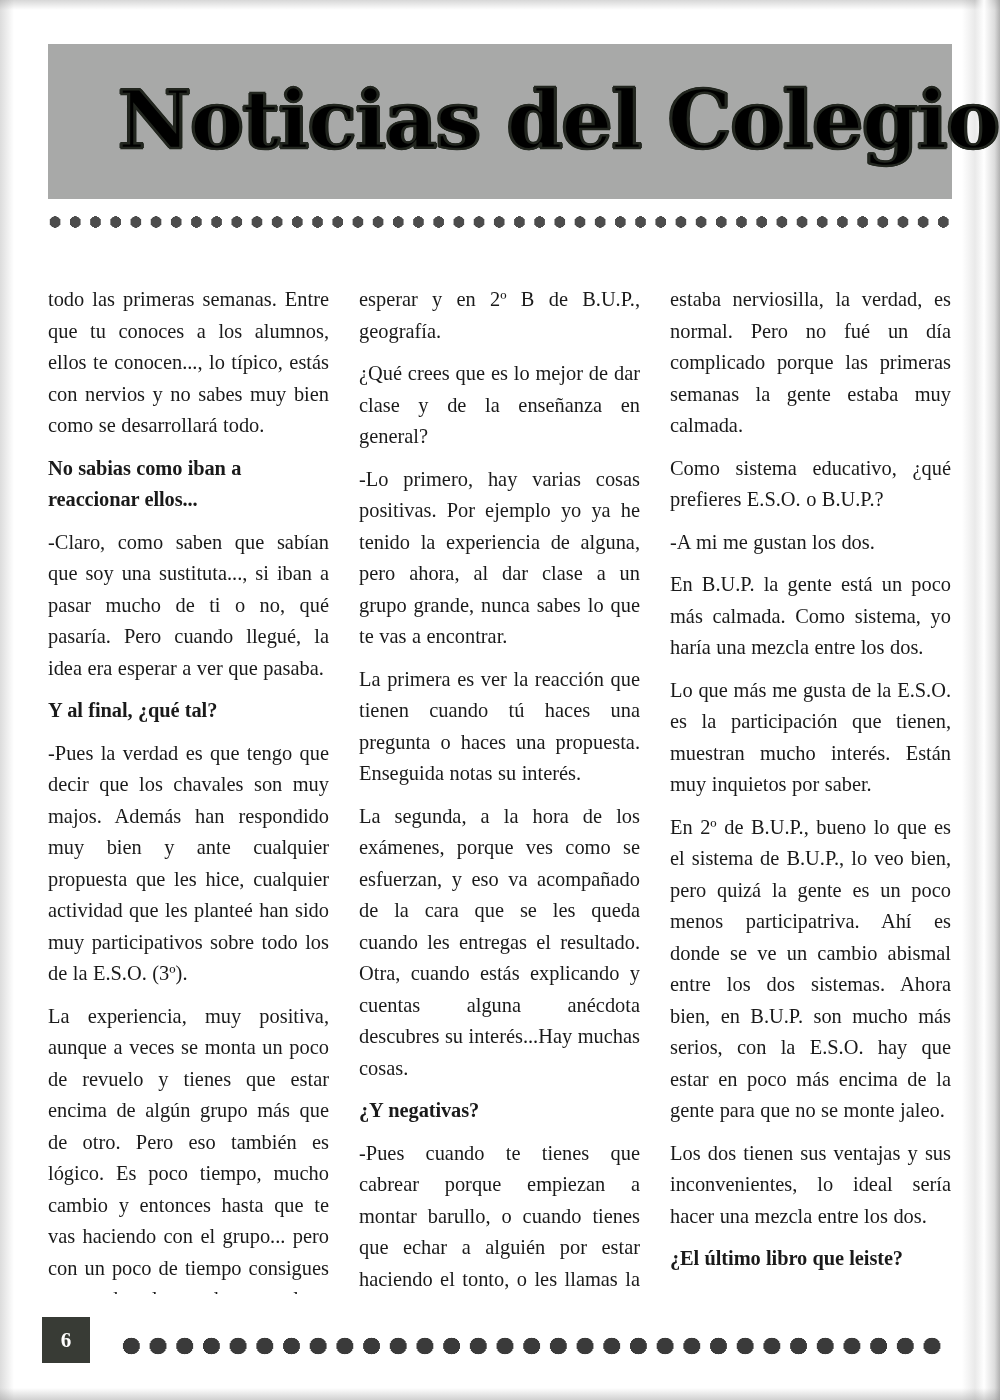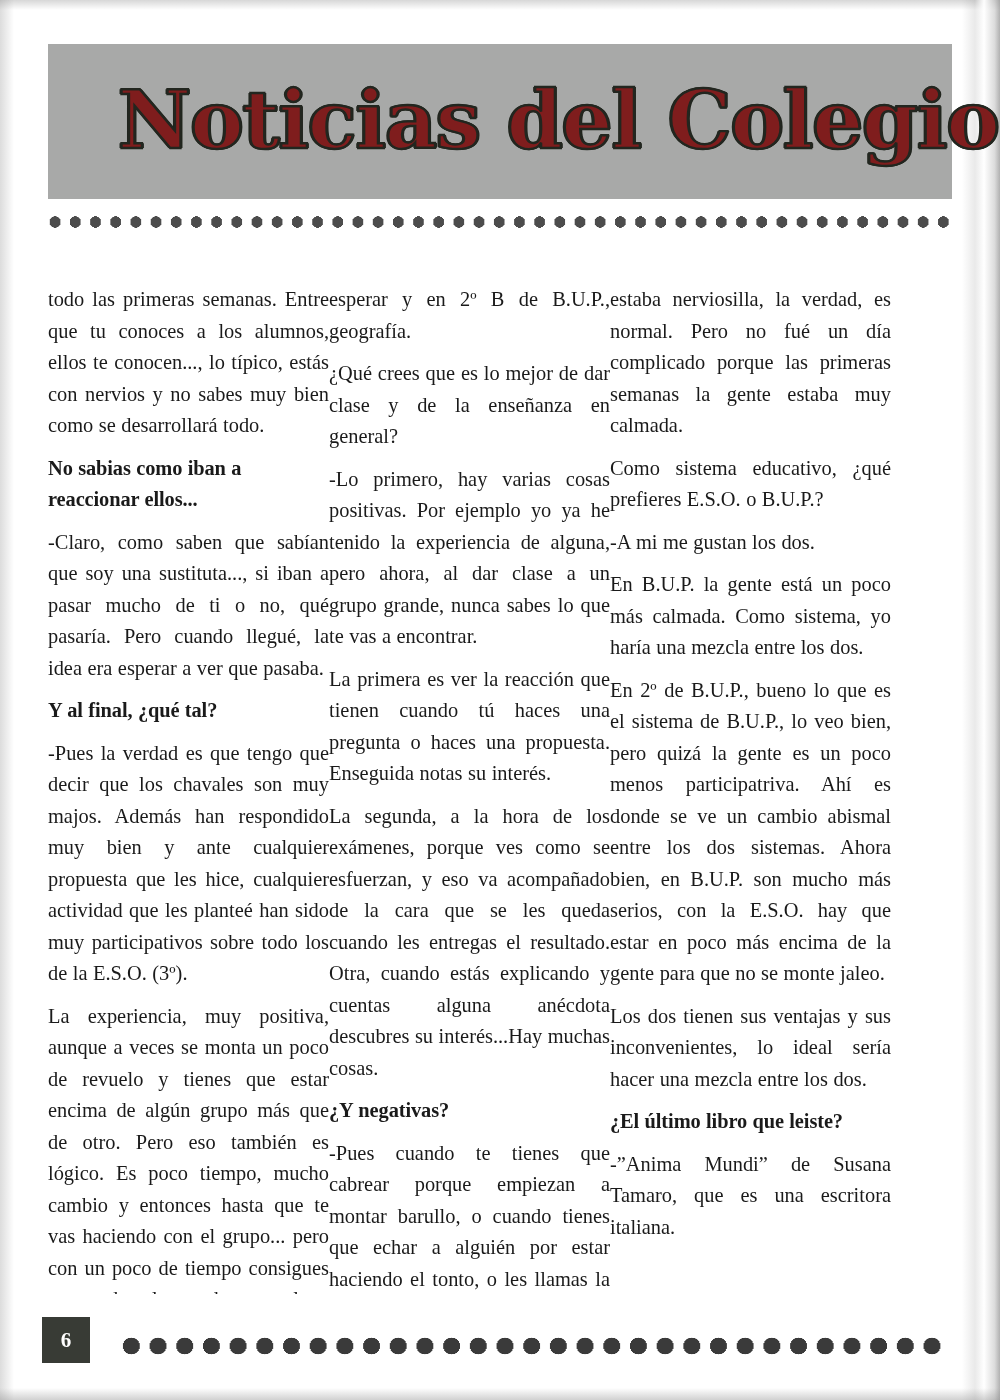--- a/index.html
+++ b/index.html
@@ -70,21 +70,21 @@
   .banner-title {
     position: absolute;
     left: 70px;
     top: 50%;
     transform: translateY(-52%);
     font-family: "DejaVu Serif", "Liberation Serif", serif;
     font-weight: bold;
     font-size: 80px;
     line-height: 1;
     letter-spacing: -1px;
-    color: #7f1d1d;
+    color: #000000;
     white-space: nowrap;
     -webkit-text-stroke: 2.4px #22261f;
     text-shadow: 1px 0 0 #22261f, -1px 0 0 #22261f,
                  0 1px 0 #22261f, 0 -1px 0 #22261f,
                  2px 0 0 #22261f, -2px 0 0 #22261f;
   }
 
   
   .dots-top {
     position: absolute;
@@ -127,20 +127,21 @@
   }
 
   
   .columns {
     position: absolute;
     left: 48px;
     top: 284px;
     width: 904px;
     height: 1010px;
     display: flex;
+    gap: 30px;
   }
   .col {
     width: 281px;
     overflow: hidden;
   }
   .col p {
     margin: 0 0 11px 0;
     font-size: 20.4px;
     line-height: 1.545;
     text-align: justify;
@@ -191,20 +192,21 @@
         <p>La primera es ver la reacción que tienen cuando tú haces una pregunta o haces una propuesta. Enseguida notas su interés.</p>
         <p>La segunda, a la hora de los exámenes, porque ves como se esfuerzan, y eso va acompañado de la cara que se les queda cuando les entregas el resultado. Otra, cuando estás explicando y cuentas alguna anécdota descubres su interés...Hay muchas cosas.</p>
         <p class="q">¿Y negativas?</p>
         <p>-Pues cuando te tienes que cabrear porque empiezan a montar barullo, o cuando tienes que echar a alguién por estar haciendo el tonto, o les llamas la atención y pasan...</p>
       </div>
     <div class="col">
         <p>estaba nerviosilla, la verdad, es normal. Pero no fué un día complicado porque las primeras semanas la gente estaba muy calmada.</p>
         <p class="q-wide">Como sistema educativo, ¿qué prefieres E.S.O. o B.U.P.?</p>
         <p>-A mi me gustan los dos.</p>
         <p>En B.U.P. la gente está un poco más calmada. Como sistema, yo haría una mezcla entre los dos.</p>
+        <p>Lo que más me gusta de la E.S.O. es la participación que tienen, muestran mucho interés. Están muy inquietos por saber.</p>
         <p>En 2º de B.U.P., bueno lo que es el sistema de B.U.P., lo veo bien, pero quizá la gente es un poco menos participatriva. Ahí es donde se ve un cambio abismal entre los dos sistemas. Ahora bien, en B.U.P. son mucho más serios, con la E.S.O. hay que estar en poco más encima de la gente para que no se monte jaleo.</p>
         <p>Los dos tienen sus ventajas y sus inconvenientes, lo ideal sería hacer una mezcla entre los dos.</p>
         <p class="q">¿El último libro que leiste?</p>
         <p>-”Anima Mundi” de Susana Tamaro, que es una escritora italiana.</p>
       </div>
   </div>
 
   <div class="page-number">
     <span>6</span>
   </div>

